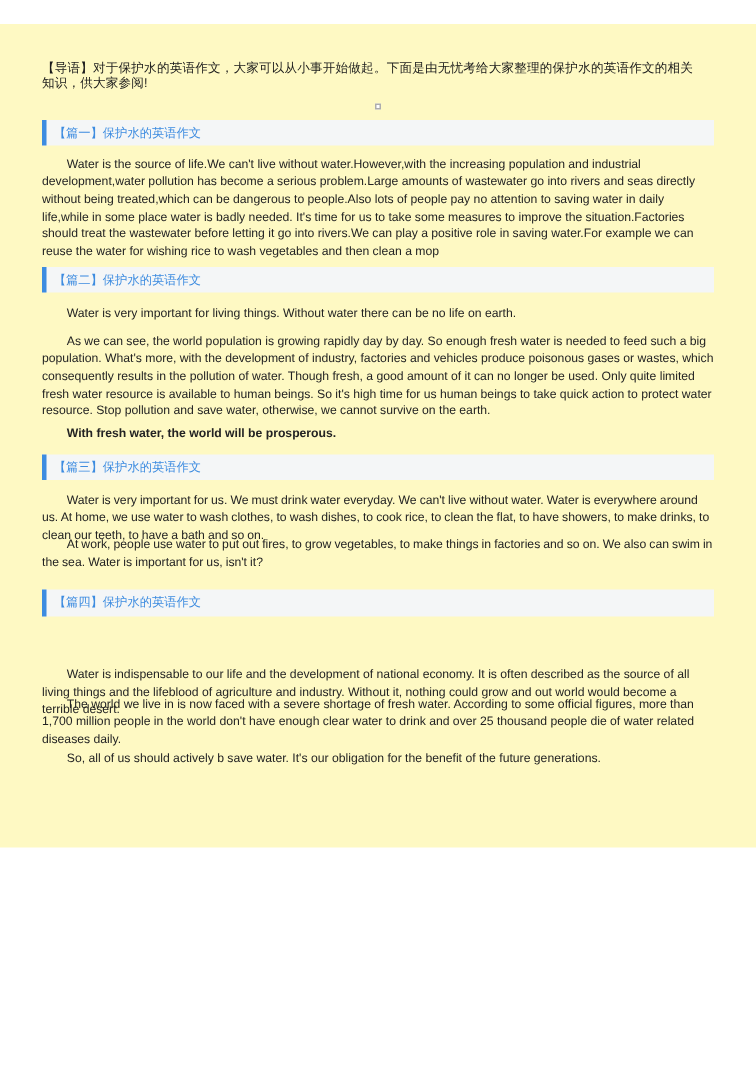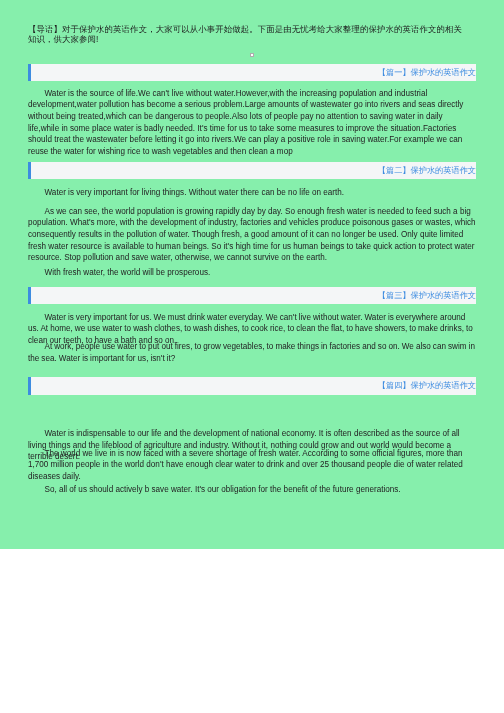--- a/index.html
+++ b/index.html
@@ -2,35 +2,35 @@
 <html><head>
 <meta charset="utf-8">
 <title>doc</title>
 <style>
   html,body{margin:0;padding:0;}
   body{
     width:504px;height:713px;background:#ffffff;
     font-family:"Liberation Sans", sans-serif;
     -webkit-font-smoothing:antialiased;
   }
-  .page{position:relative;width:504px;height:549px;overflow:hidden;background:#86efac;}
+  .page{position:relative;width:504px;height:549px;overflow:hidden;background:#fef9c3;margin-top:16px;}
   .content{position:absolute;left:28px;top:0;width:448px;}
   .intro{
     position:absolute;left:0;top:23.5px;width:442px;
     font-size:8.4px;line-height:10px;color:#1b1b1b;letter-spacing:0.135px;
     margin:0;
   }
   .marker{
     position:absolute;left:222.2px;top:52.8px;width:3.8px;height:3.8px;
     border:0.9px solid #adadad;box-sizing:border-box;background:#fff;
     font-size:0;overflow:hidden;
   }
   .sec-head{
     position:absolute;left:0;width:448px;height:17.6px;
-    background:#f4f6f7;box-sizing:border-box;text-align:right;
+    background:#f4f6f7;box-sizing:border-box;
   }
   .sec-head .bar{
     position:absolute;left:0;top:0;width:3.4px;height:17.6px;
     background:#3d8ce0;
   }
   .sec-head .label{
     display:block;padding-left:7.8px;line-height:17.6px;
     font-size:8.2px;color:#3d8ce0;
   }
   p.body{
@@ -52,21 +52,21 @@
           <span class="bar"></span>
           <span class="label">【篇一】保护水的英语作文</span>
         </div>
         <p class="body" style="top: 87.5px;"><span class="ind"></span><span>Water is the source of life.We can't live without water.However,with the increasing population and industrial development,water pollution has become a serious problem.Large amounts of wastewater go into rivers and seas directly without being treated,which can be dangerous to people.Also lots of people pay no attention to saving water in daily life,while in some place water is badly needed. It's time for us to take some measures to improve the situation.Factories should treat the wastewater before letting it go into rivers.We can play a positive role in saving water.For example we can reuse the water for wishing rice to wash vegetables and then clean a mop</span></p>
         <div class="sec-head" style="top: 161.9px;">
           <span class="bar"></span>
           <span class="label">【篇二】保护水的英语作文</span>
         </div>
         <p class="body" style="top: 187px;"><span class="ind"></span><span>Water is very important for living things. Without water there can be no life on earth.</span></p>
         <p class="body" style="top: 205.6px;"><span class="ind"></span><span>As we can see, the world population is growing rapidly day by day. So enough fresh water is needed to feed such a big population. What's more, with the development of industry, factories and vehicles produce poisonous gases or wastes, which consequently results in the pollution of water. Though fresh, a good amount of it can no longer be used. Only quite limited fresh water resource is available to human beings. So it's high time for us human beings to take quick action to protect water resource. Stop pollution and save water, otherwise, we cannot survive on the earth.</span></p>
-        <p class="body" style="top: 267px;"><span class="ind"></span><span>With fresh water, the world will be prosperous.</span></p>
+        <p class="body" style="top: 267px; font-weight: bold;"><span class="ind"></span><span>With fresh water, the world will be prosperous.</span></p>
         <div class="sec-head" style="top: 286.9px;">
           <span class="bar"></span>
           <span class="label">【篇三】保护水的英语作文</span>
         </div>
         <p class="body wide" style="top: 311.5px;"><span class="ind"></span><span>Water is very important for us. We must drink water everyday. We can't live without water. Water is everywhere around us. At home, we use water to wash clothes, to wash dishes, to cook rice, to clean the flat, to have showers, to make drinks, to clean our teeth, to have a bath and so on.</span></p>
         <p class="body wide" style="top: 341px;"><span class="ind"></span><span>At work, people use water to put out fires, to grow vegetables, to make things in factories and so on. We also can swim in the sea. Water is important for us, isn't it?</span></p>
         <div class="sec-head" style="top: 377px;">
           <span class="bar"></span>
           <span class="label">【篇四】保护水的英语作文</span>
         </div>

